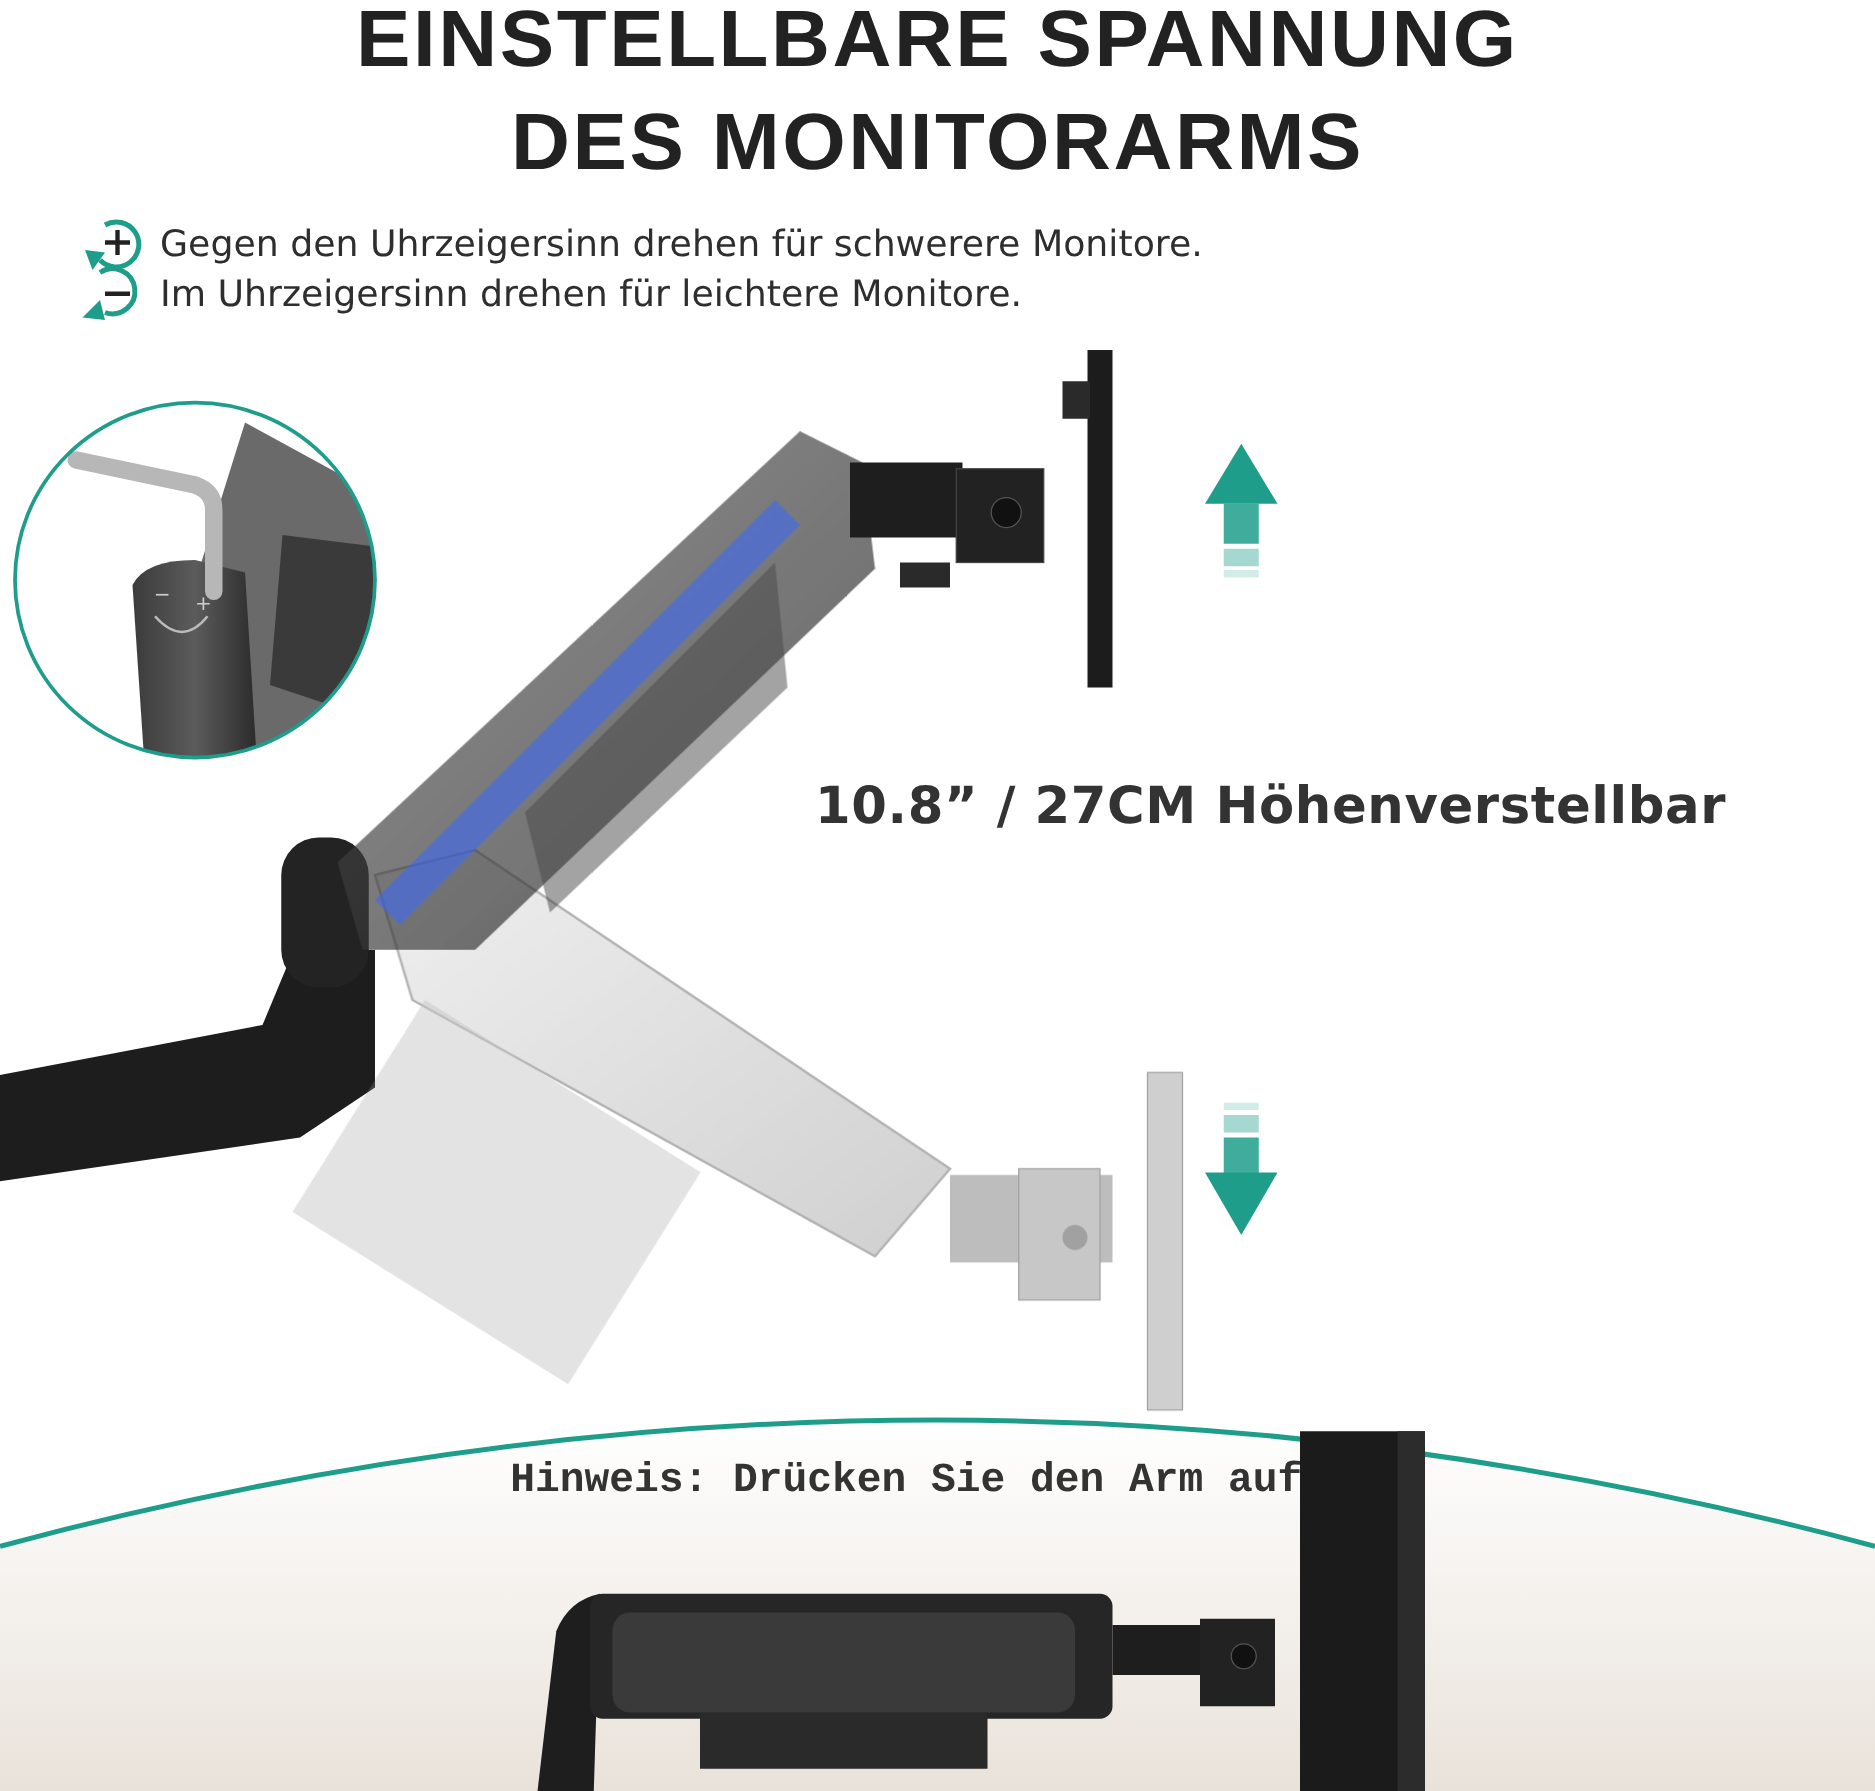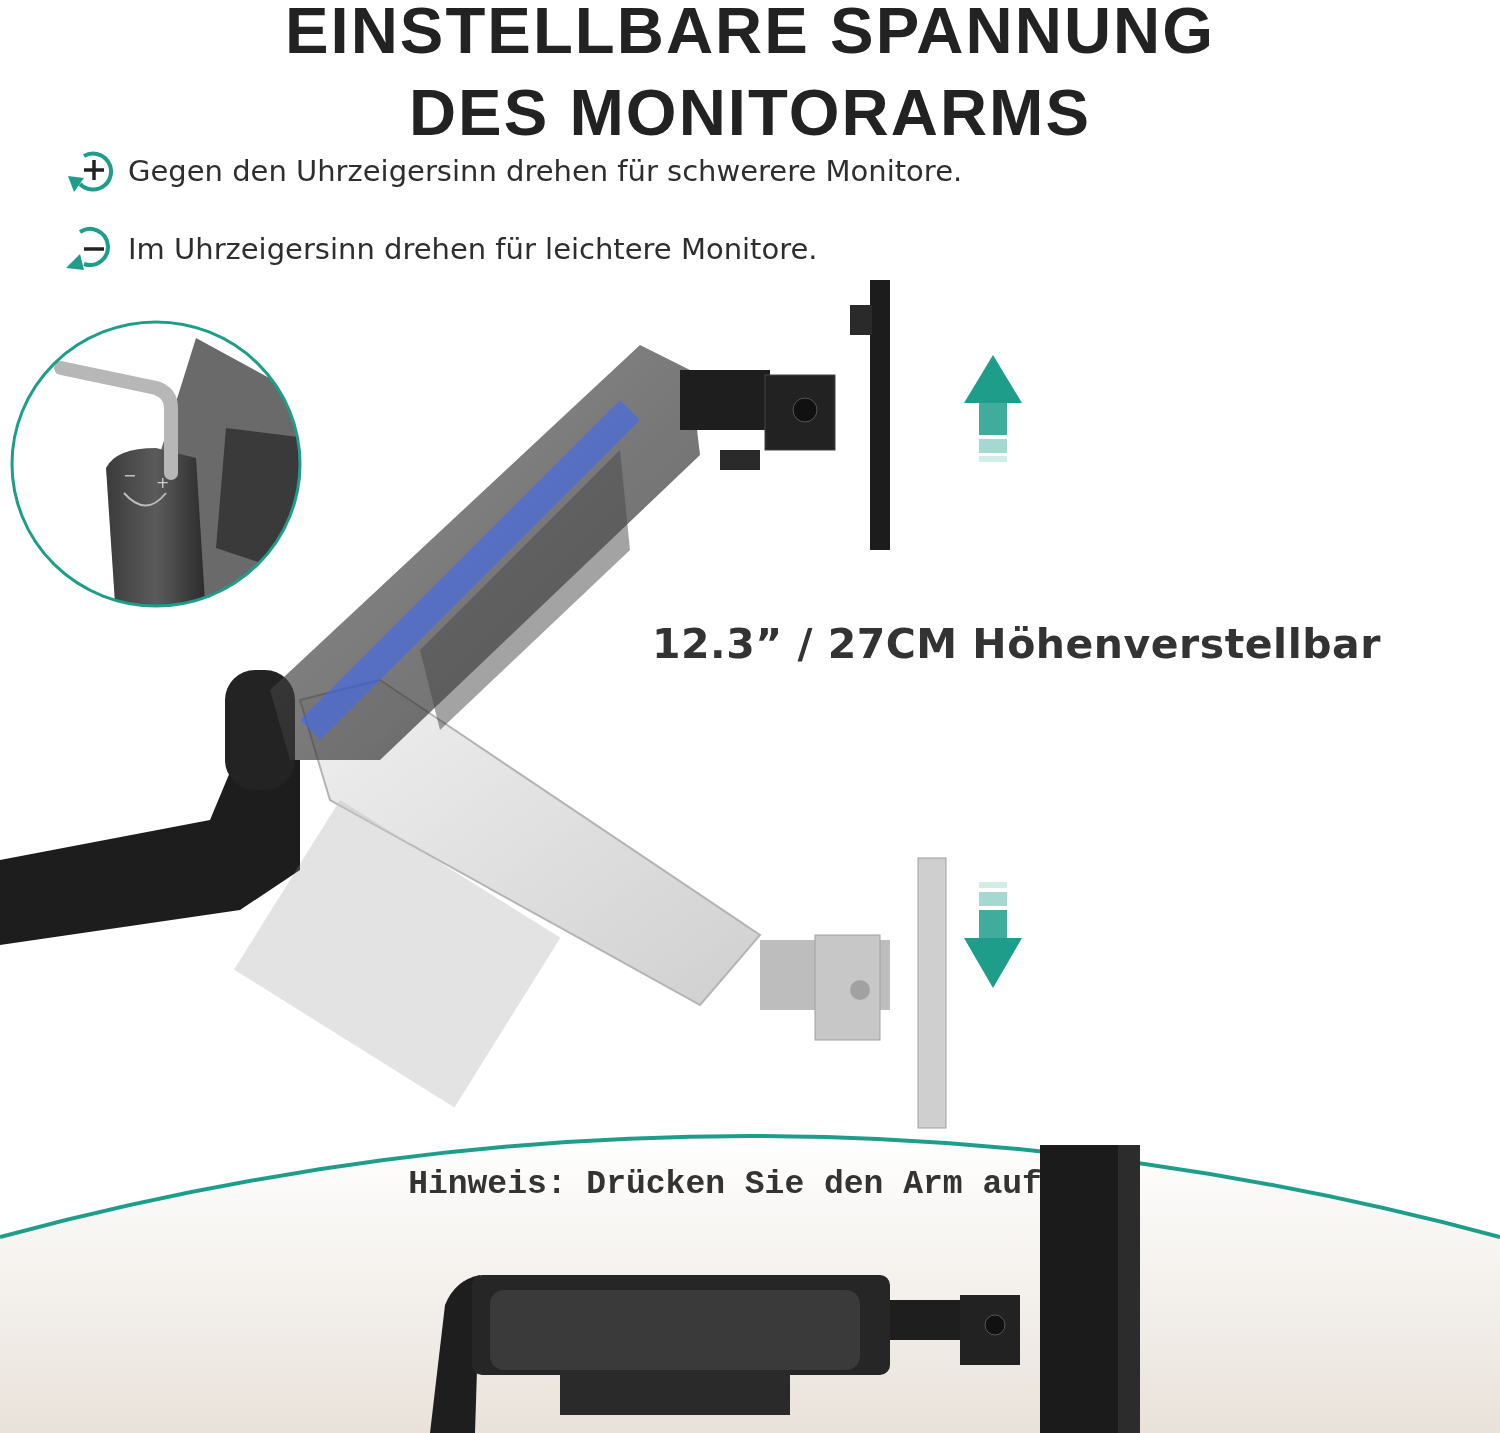--- a/index.html
+++ b/index.html
@@ -10,30 +10,30 @@
   .instr .ico{width:58px;height:50px;margin-right:8px;}
   .height-label{left:652px;top:620px;font-family:"DejaVu Sans",sans-serif;font-weight:bold;font-size:41px;color:#333;letter-spacing:0.5px;}
   .note{left:380px;width:690px;text-align:center;font-family:Liberation Mono, monospace;font-weight:bold;font-size:33px;line-height:44px;color:#333;top:1163px;}
 </style>
 </head>
 <body>
 
 <div class="abs title" style="top:-6px;">EINSTELLBARE SPANNUNG</div>
 <div class="abs title" style="top:76px;">DES MONITORARMS</div>
 
-<div class="abs instr" style="top:146px;">
+<div class="abs instr" style="top:170px;">
   <svg class="ico" viewBox="0 0 58 50">
     <path d="M22 10 A18 18 0 1 1 18 38" fill="none" stroke="#1e9e8a" stroke-width="4"></path>
     <polygon points="6,30 22,32 12,46" fill="#1e9e8a"></polygon>
     <line x1="22" y1="24" x2="42" y2="24" stroke="#222" stroke-width="3.5"></line>
     <line x1="32" y1="14" x2="32" y2="34" stroke="#222" stroke-width="3.5"></line>
   </svg>
   <span>Gegen den Uhrzeigersinn drehen für schwerere Monitore.</span>
 </div>
-<div class="abs instr" style="top:224px;">
+<div class="abs instr" style="top:210px;">
   <svg class="ico" viewBox="0 0 58 50">
     <path d="M18 8 A18 18 0 1 1 22 40" fill="none" stroke="#1e9e8a" stroke-width="4"></path>
     <polygon points="4,44 18,30 22,46" fill="#1e9e8a"></polygon>
     <line x1="22" y1="25" x2="42" y2="25" stroke="#222" stroke-width="3.5"></line>
   </svg>
   <span>Im Uhrzeigersinn drehen für leichtere Monitore.</span>
 </div>
 
 <svg class="abs" style="left:0;top:270px;" width="1500" height="870" viewBox="0 270 1500 870">
   <defs>
@@ -99,21 +99,21 @@
   <ellipse cx="150" cy="146" rx="144" ry="142" fill="none" stroke="#1e9e8a" stroke-width="3"></ellipse>
 </svg>
 
 <svg class="abs" style="left:962px;top:355px;" width="62" height="110" viewBox="0 0 62 110">
   <polygon points="31,0 60,48 2,48" fill="#1e9e8a"></polygon>
   <rect x="17" y="48" width="28" height="32" fill="#1e9e8a" opacity="0.85"></rect>
   <rect x="17" y="84" width="28" height="14" fill="#1e9e8a" opacity="0.4"></rect>
   <rect x="17" y="101" width="28" height="6" fill="#1e9e8a" opacity="0.2"></rect>
 </svg>
 
-<div class="abs height-label">12.3” / 27CM Höhenverstellbar</div>
+<div class="abs height-label">10.8” / 27CM Höhenverstellbar</div>
 
 <svg class="abs" style="left:962px;top:882px;" width="62" height="108" viewBox="0 0 62 108">
   <rect x="17" y="0" width="28" height="6" fill="#1e9e8a" opacity="0.2"></rect>
   <rect x="17" y="10" width="28" height="14" fill="#1e9e8a" opacity="0.4"></rect>
   <rect x="17" y="28" width="28" height="30" fill="#1e9e8a" opacity="0.85"></rect>
   <polygon points="2,56 60,56 31,106" fill="#1e9e8a"></polygon>
 </svg>
 
 <svg class="abs" style="left:0;top:1125px;" width="1500" height="308" viewBox="0 0 1500 308">
   <defs>

